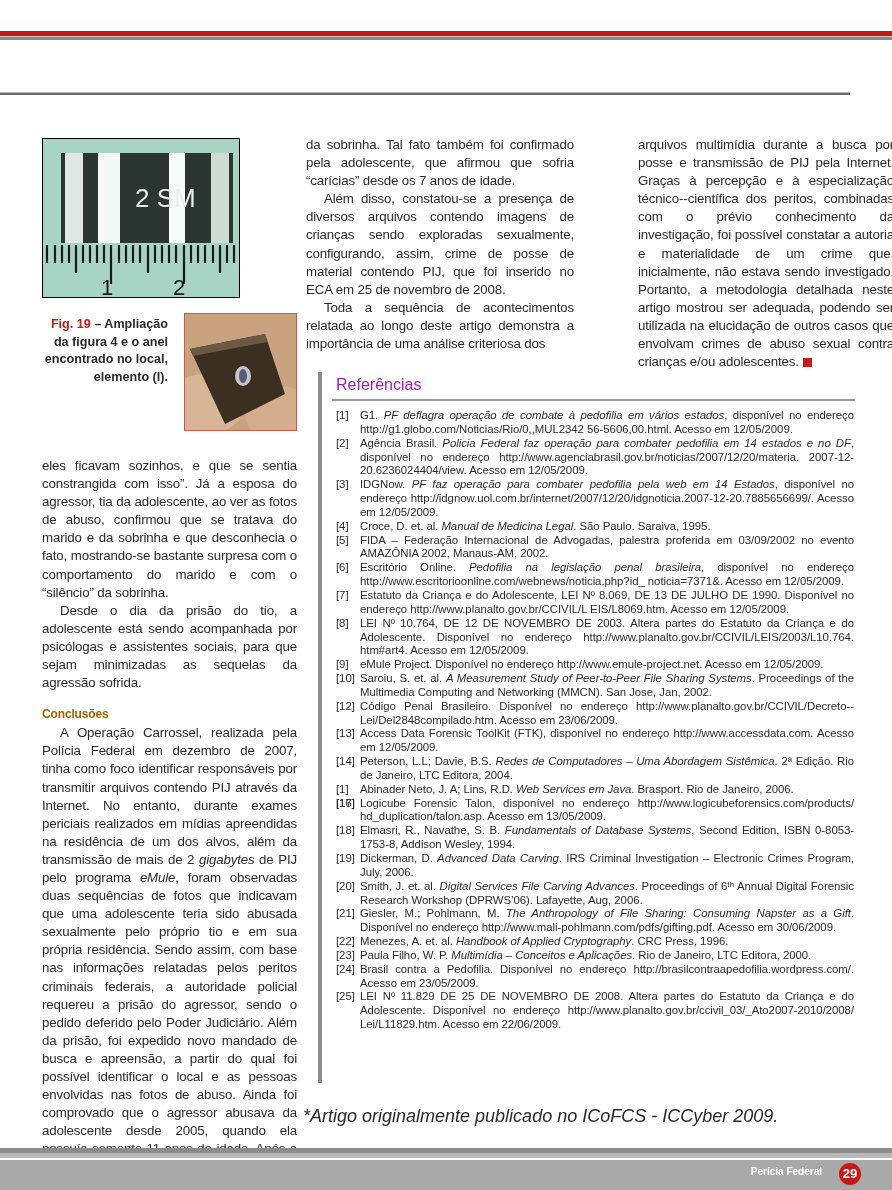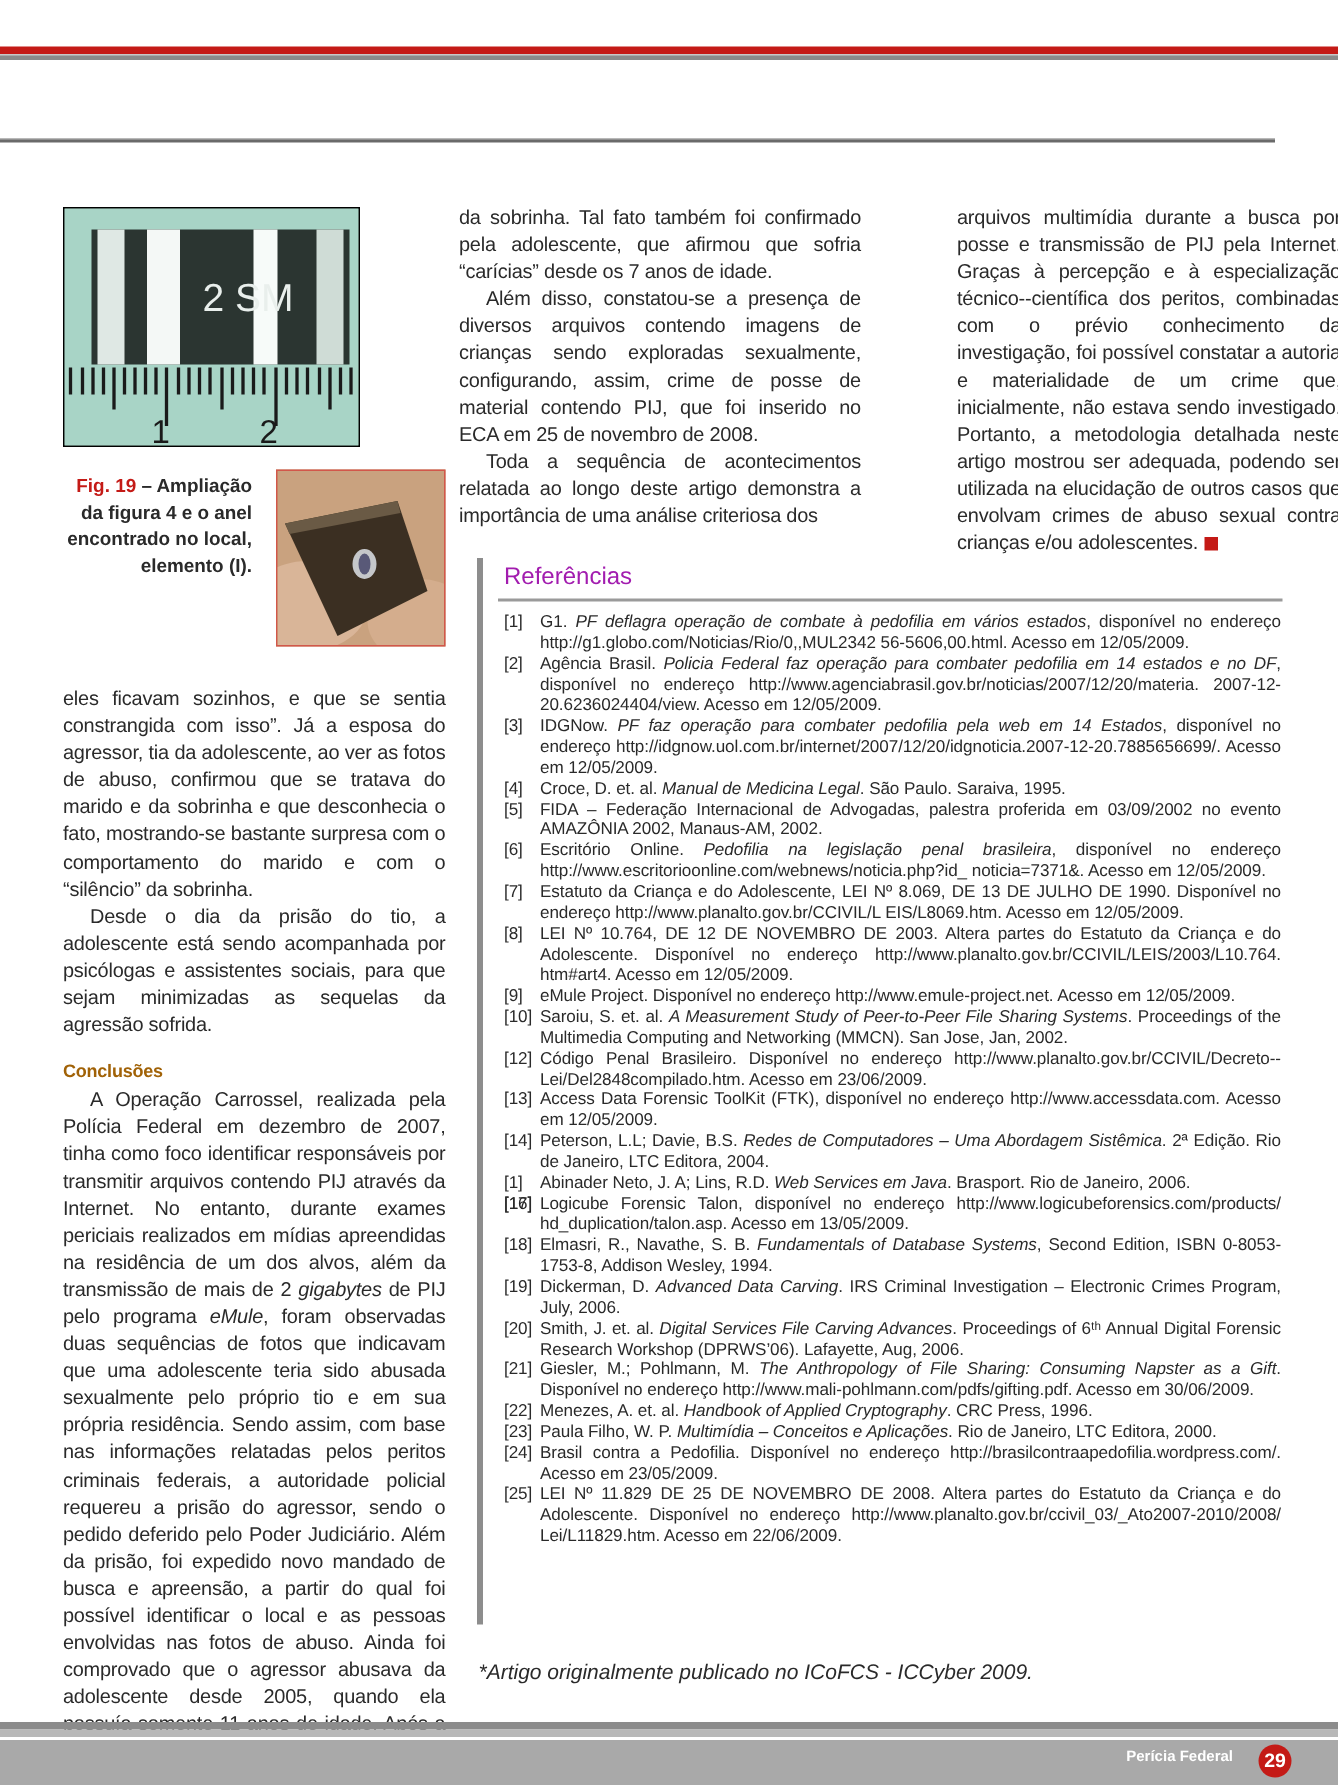--- a/index.html
+++ b/index.html
@@ -39,21 +39,21 @@
   .section-heading { color: #a16207; font-weight: bold; font-size: 12px; line-height: 20px; margin: 12px 0 0 0; }
 
   .refs-box { position: absolute; left: 318px; top: 372px; width: 533px; height: 711px; border-left: 4px solid #8d8d8d; }
   .refs-title { position: absolute; left: 14px; top: 4px; font-size: 16px; color: #a21caf; }
   .refs-title-rule { position: absolute; left: 10px; top: 27px; width: 523px; height: 2px; background: #9a9a9a; }
   .refs-list { position: absolute; left: 14px; top: 37px; width: 518px; font-size: 11.4px; line-height: 13.85px; color: #2a2a2a; }
   .ref-item { position: relative; padding-left: 24px; text-align: justify; letter-spacing: -0.05px; }
   .ref-num { position: absolute; left: 0; top: 0; }
   .ref-item .it { font-style: italic; }
 
-  .footnote { position: absolute; left: 319px; top: 1106px; font-size: 14px; font-style: italic; color: #2a2a2a; }
+  .footnote { position: absolute; left: 303px; top: 1106px; font-size: 18px; font-style: italic; color: #2a2a2a; }
 
   .end-mark { display: inline-block; width: 9px; height: 9px; background: #c41a16; margin-left: 4px; vertical-align: -1px; }
 
   .footer-rule-dark { position: absolute; left: 0; top: 1148px; width: 892px; height: 5px; background: #8c8c8c; }
   .footer-rule-light { position: absolute; left: 0; top: 1153px; width: 892px; height: 5px; background: #b8b8b8; }
   .footer-bar { position: absolute; left: 0; top: 1160px; width: 892px; height: 30px; background: #a9a9a9; }
   .footer-label { position: absolute; right: 70px; top: 1166px; color: #ffffff; font-weight: bold; font-size: 10px; }
   .page-badge {
     position: absolute; left: 826px; top: 1163px; width: 22px; height: 22px; border-radius: 50%;
     background: #c41a16; color: #fff; font-weight: bold; font-size: 13px; line-height: 22px; text-align: center; margin-left: 13px;

